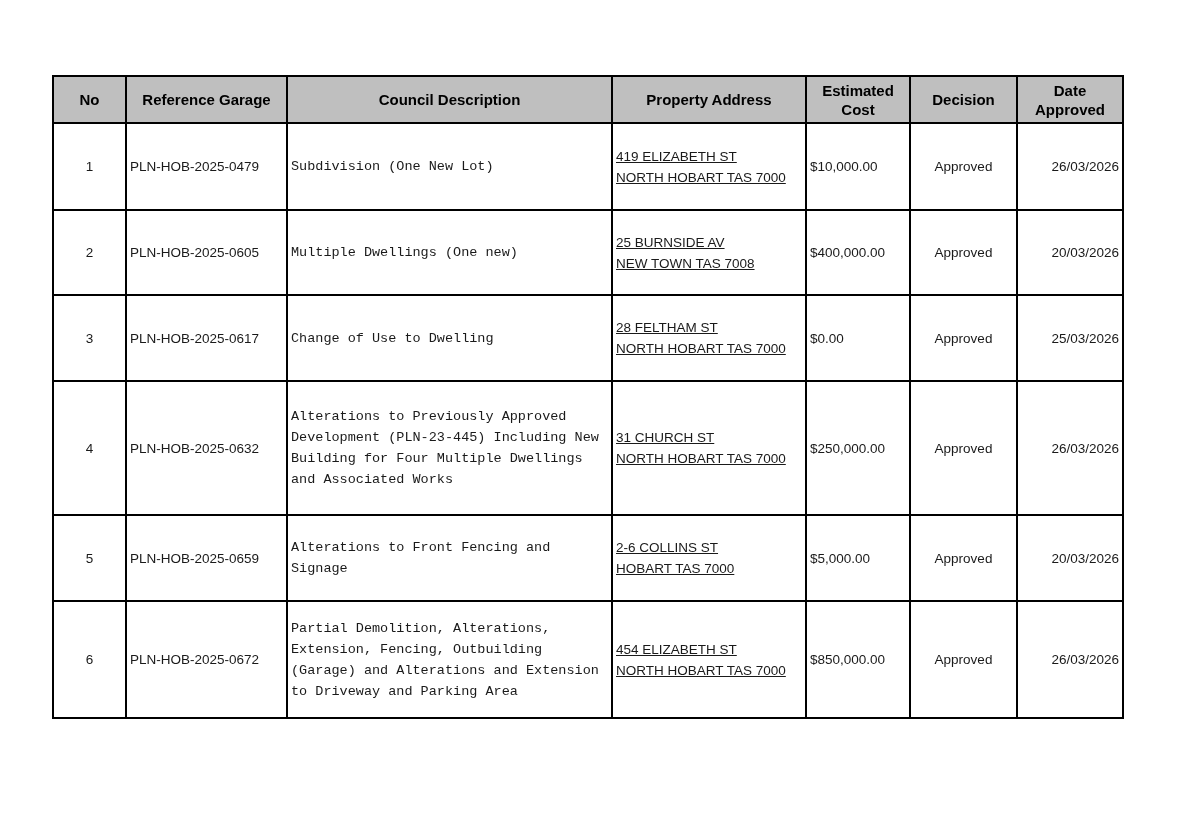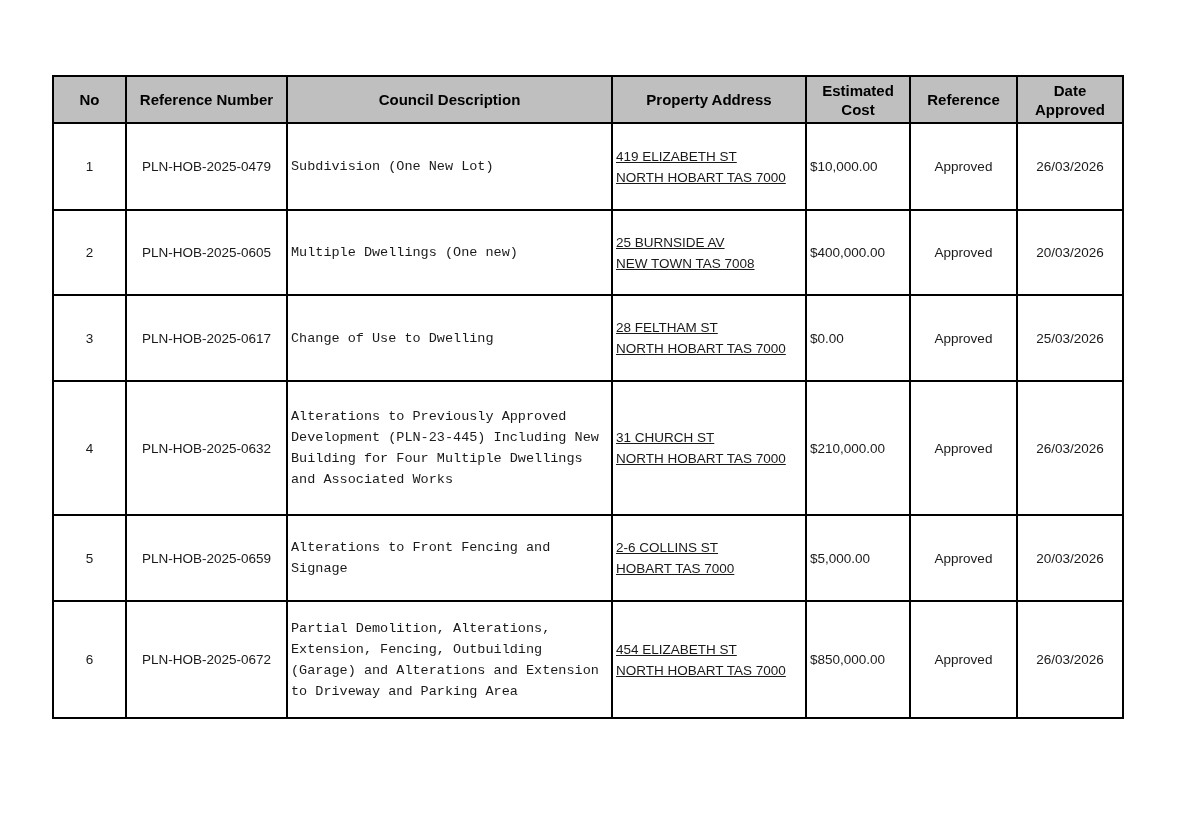--- a/index.html
+++ b/index.html
@@ -42,49 +42,49 @@
     padding: 2px 4px;
     height: 47px;
   }
   table.register td {
     font-size: 13.5px;
     line-height: 21px;
     padding: 2px 3px;
     background: #ffffff;
   }
   td.cell-no      { text-align: center; }
-  td.cell-ref     { text-align: center; }
+  td.cell-ref     { text-align: left; }
   td.cell-desc    { text-align: left; padding-left: 4px; padding-right: 6px; font-family: Liberation Mono, monospace; }
   td.cell-addr    { text-align: left; padding-left: 4px; text-decoration: underline; }
   td.cell-cost    { padding-right: 2px; }
   td.cell-dec     { text-align: center; }
-  td.cell-date    { text-align: center; }
+  td.cell-date    { text-align: right; }
 </style>
 </head>
 <body>
 
 <div class="sheet">
   <table class="register">
     <colgroup>
       <col class="c-no">
         <col class="c-ref">
         <col class="c-desc">
         <col class="c-addr">
       <col class="c-cost">
         <col class="c-dec">
         <col class="c-date">
     </colgroup>
     <thead>
       <tr>
         <th>No</th>
-        <th>Reference Number</th>
+        <th>Reference Garage</th>
         <th>Council Description</th>
         <th>Property Address</th>
         <th>Estimated Cost</th>
-        <th>Reference</th>
+        <th>Decision</th>
         <th>Date Approved</th>
       </tr>
     </thead>
     <tbody id="table-body">
   <tr style="height: 87px;">
     <td class="cell-no">1</td>
     <td class="cell-ref">PLN-HOB-2025-0479</td>
     <td class="cell-desc">Subdivision (One New Lot)</td>
     <td class="cell-addr">
       <div>419 ELIZABETH ST</div>
@@ -122,21 +122,21 @@
   </tr>
 
   <tr style="height: 134px;">
     <td class="cell-no">4</td>
     <td class="cell-ref">PLN-HOB-2025-0632</td>
     <td class="cell-desc">Alterations to Previously Approved Development (PLN-23-445) Including New Building for Four Multiple Dwellings and Associated Works</td>
     <td class="cell-addr">
       <div>31 CHURCH ST</div>
       <div>NORTH HOBART TAS 7000</div>
     </td>
-    <td class="cell-cost">$210,000.00</td>
+    <td class="cell-cost">$250,000.00</td>
     <td class="cell-dec">Approved</td>
     <td class="cell-date">26/03/2026</td>
   </tr>
 
   <tr style="height: 86px;">
     <td class="cell-no">5</td>
     <td class="cell-ref">PLN-HOB-2025-0659</td>
     <td class="cell-desc">Alterations to Front Fencing and Signage</td>
     <td class="cell-addr">
       <div>2-6 COLLINS ST</div>

